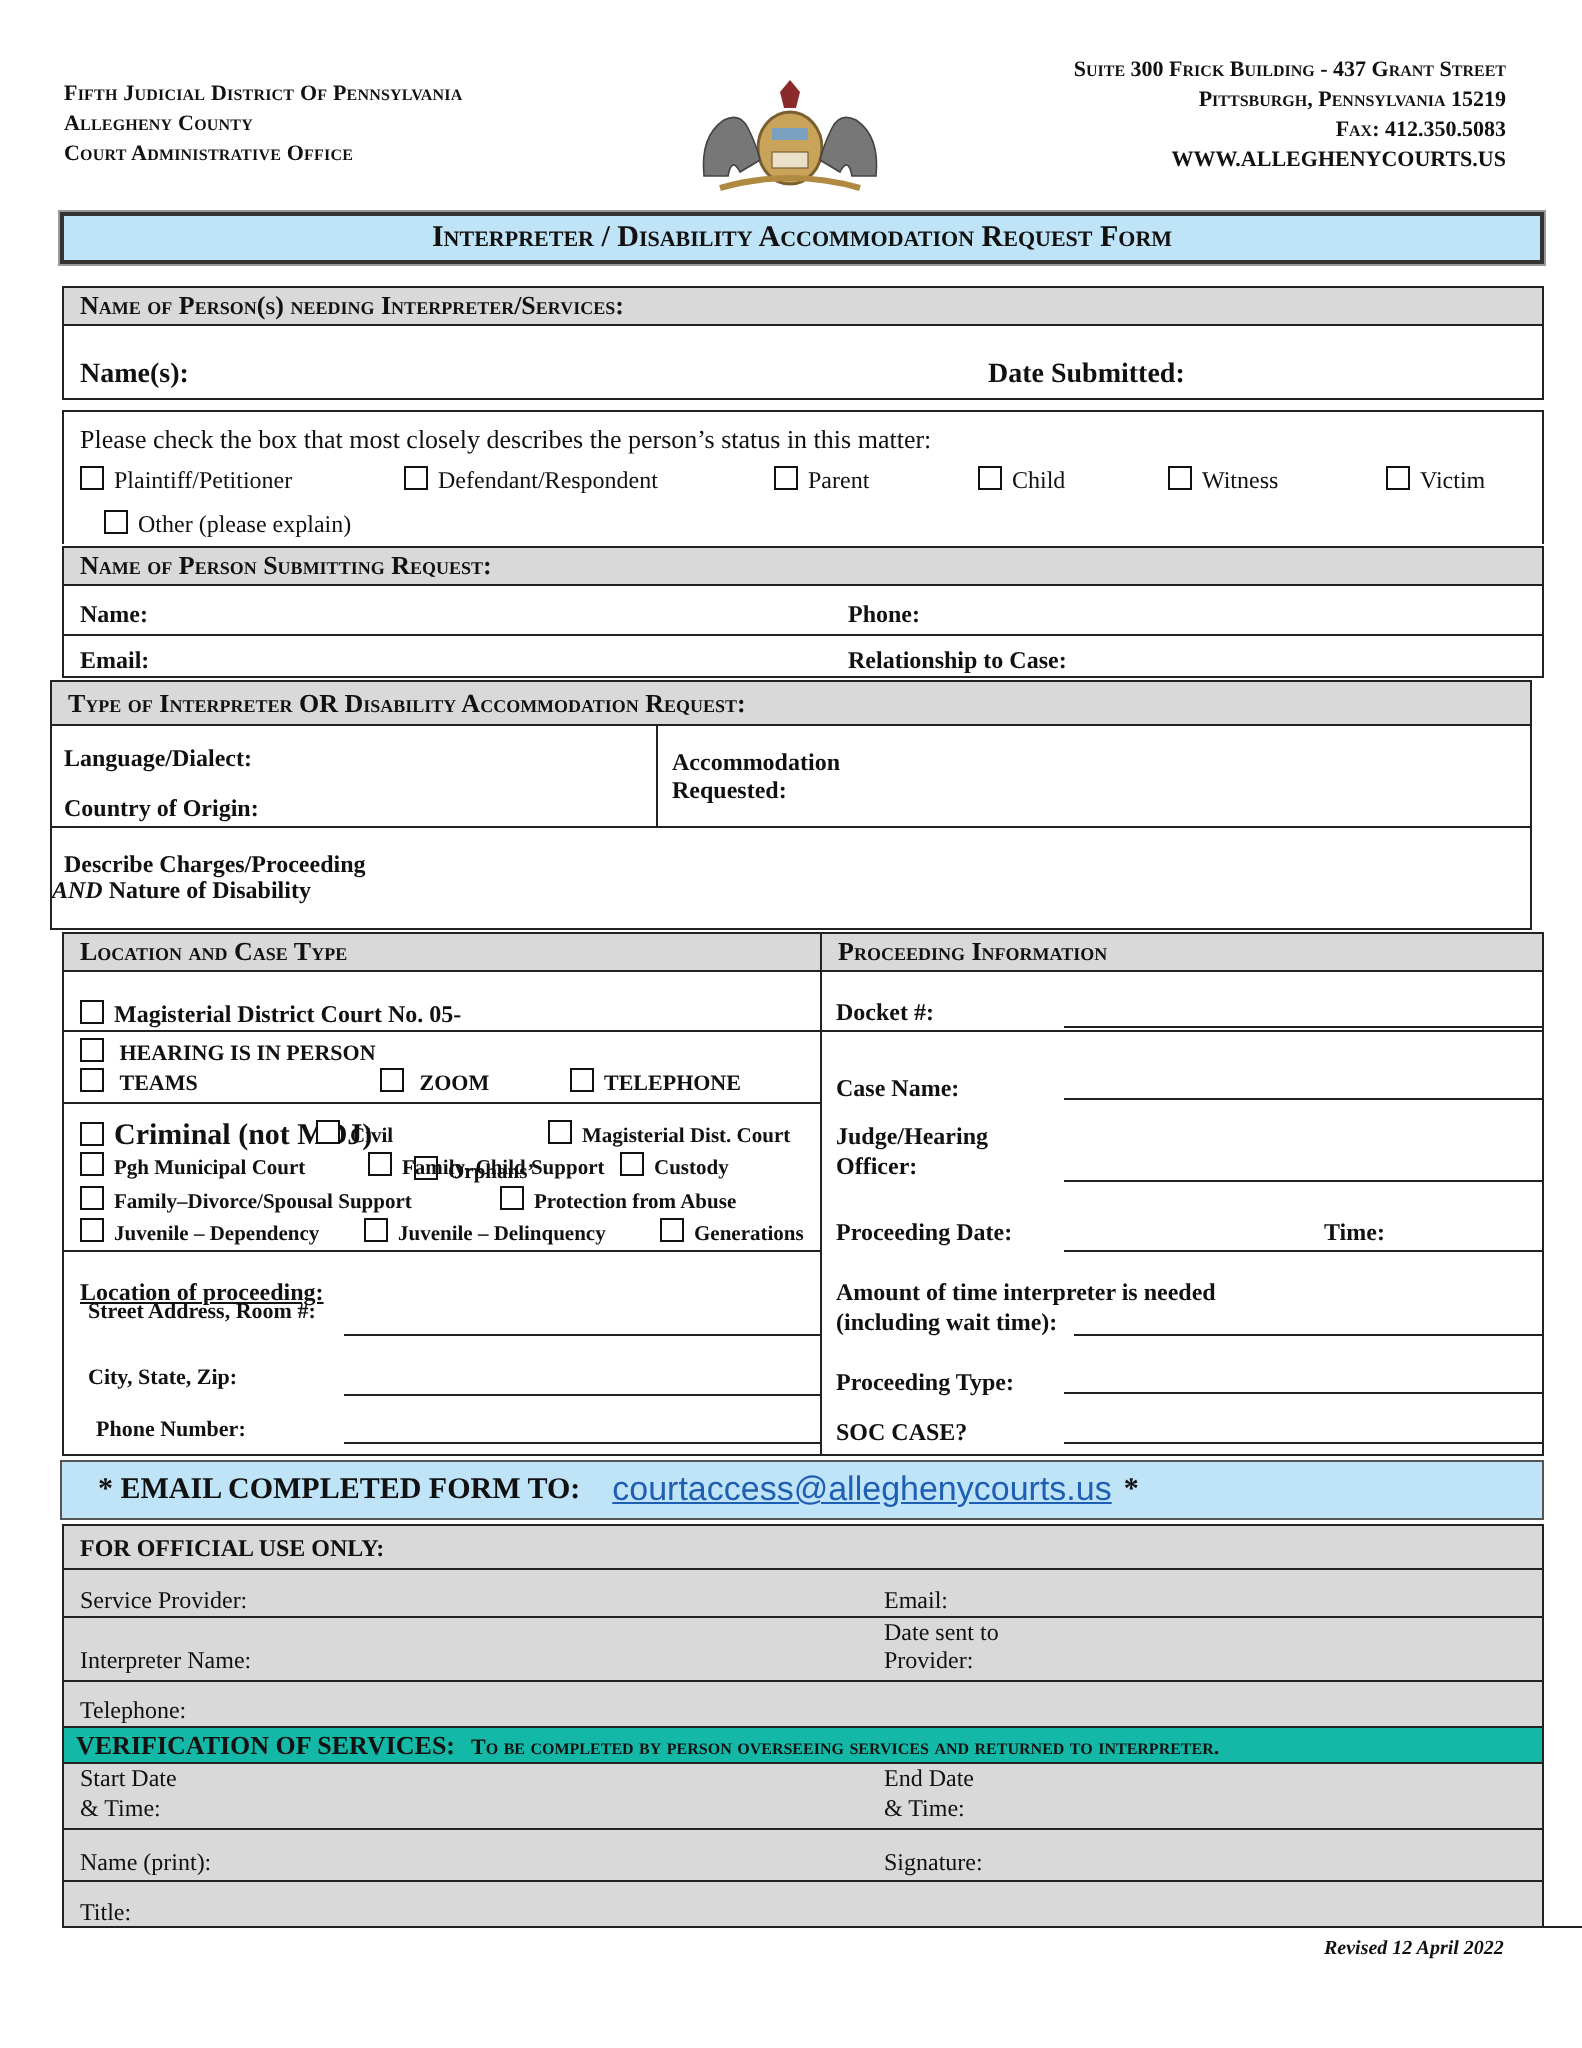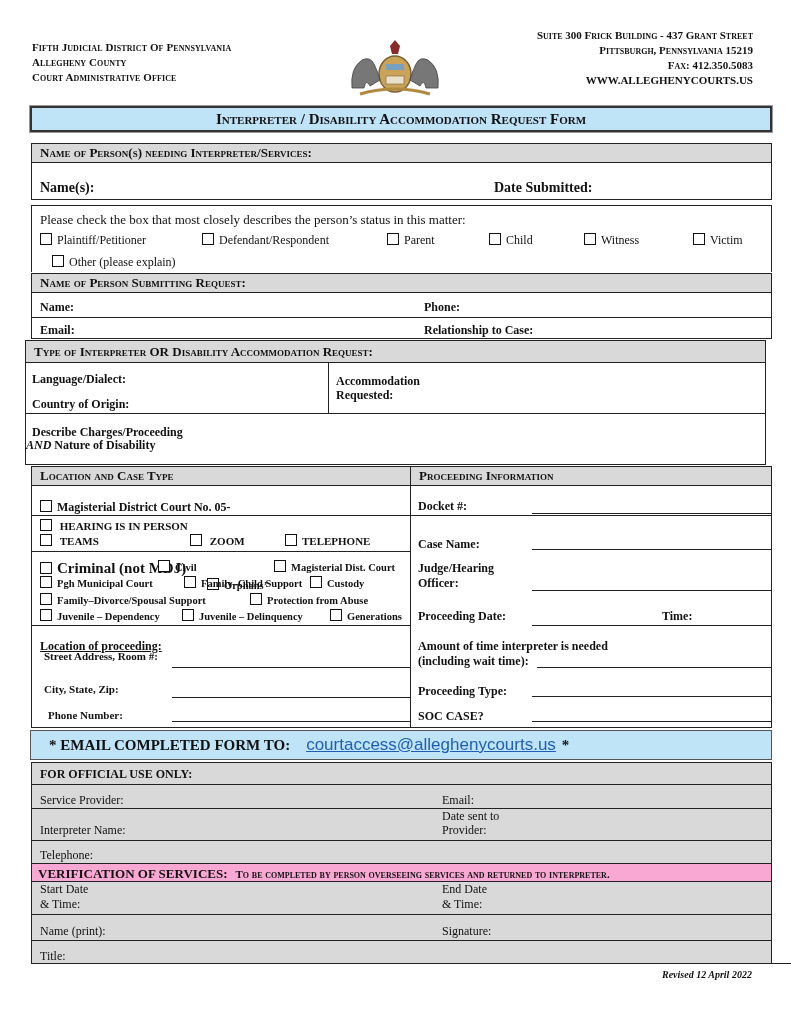--- a/index.html
+++ b/index.html
@@ -158,21 +158,21 @@
   <span class="lbln official" style="left:410px;top:30px;">Email:</span>
   <div class="hl" style="left:0;right:0;top:45px;"></div>
   <span class="lbln official" style="left:8px;top:60px;">Interpreter Name:</span>
   <span class="lbln official" style="left:410px;top:46px;">Date sent to</span>
   <span class="lbln official" style="left:410px;top:60px;">Provider:</span>
   <div class="hl" style="left:0;right:0;top:77px;"></div>
   <span class="lbln official" style="left:8px;top:85px;">Telephone:</span>
 </div>
 
 <div class="box" style="left:31px;top:863px;width:741px;height:100px;border-bottom:none;">
-  <div style="height:17px;background:#f9a8d4;border-bottom:1px solid #222;padding-left:6px;white-space:nowrap;">
+  <div style="height:17px;background:#14b8a6;border-bottom:1px solid #222;padding-left:6px;white-space:nowrap;">
     <span style="font-size:13px;font-weight:bold;">VERIFICATION OF SERVICES:</span>
     <span class="sc" style="font-size:11px;font-weight:bold;margin-left:4px;">To be completed by person overseeing services and returned to interpreter.</span>
   </div>
   <div class="gray" style="position:absolute;left:0;right:0;top:18px;bottom:0;">
     <span class="lbln official" style="left:8px;top:0px;">Start Date</span>
     <span class="lbln official" style="left:8px;top:15px;">&amp; Time:</span>
     <span class="lbln official" style="left:410px;top:0px;">End Date</span>
     <span class="lbln official" style="left:410px;top:15px;">&amp; Time:</span>
     <div class="hl" style="left:0;right:0;top:32px;"></div>
     <span class="lbln official" style="left:8px;top:42px;">Name (print):</span>

